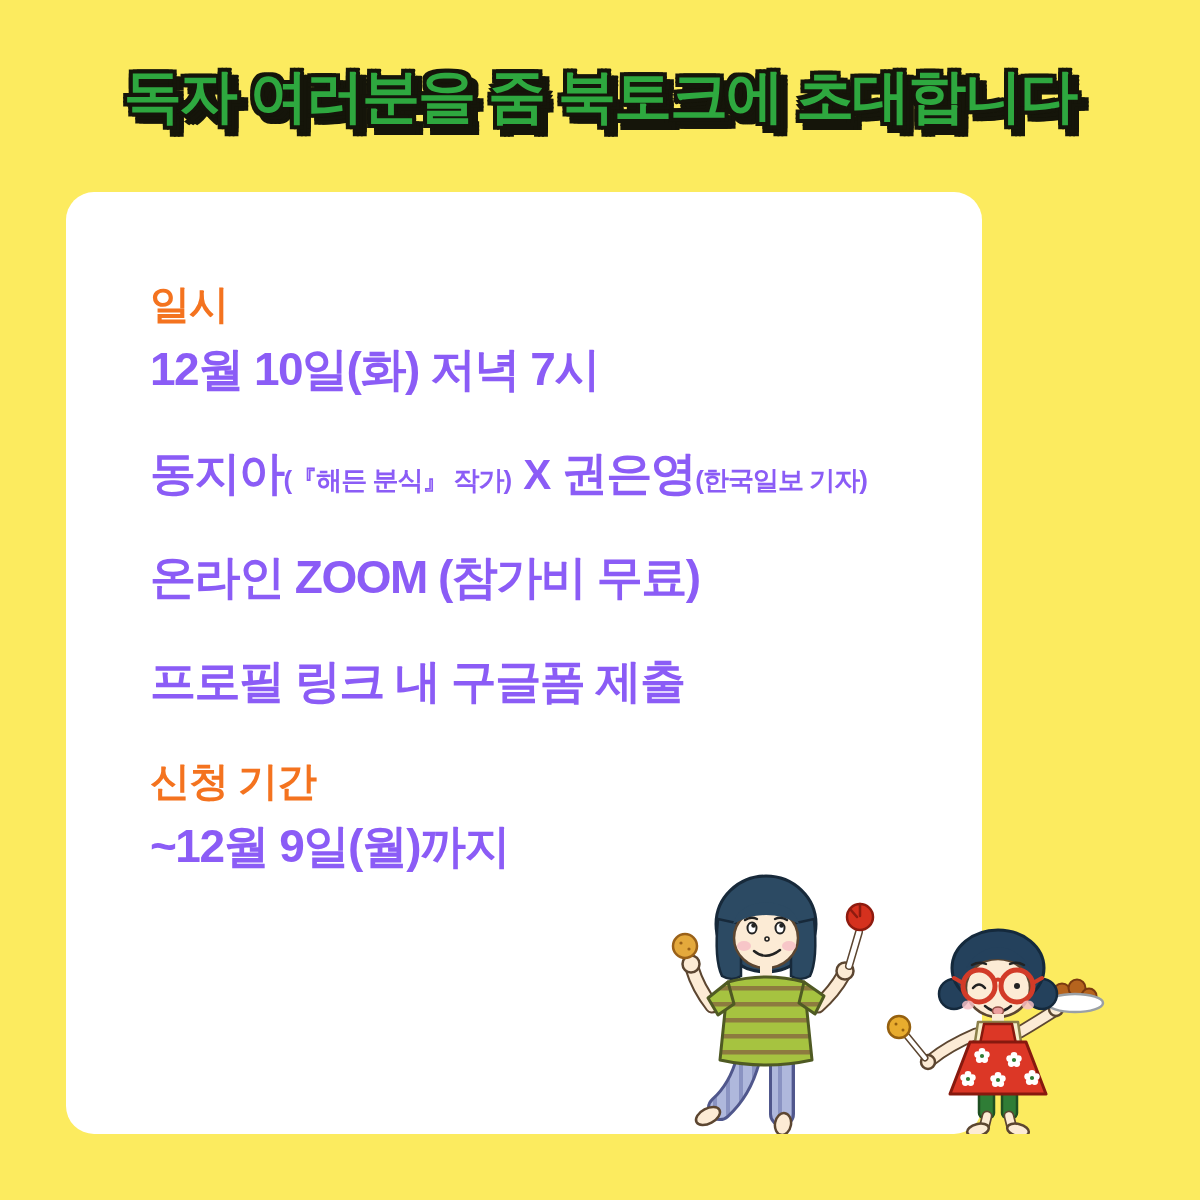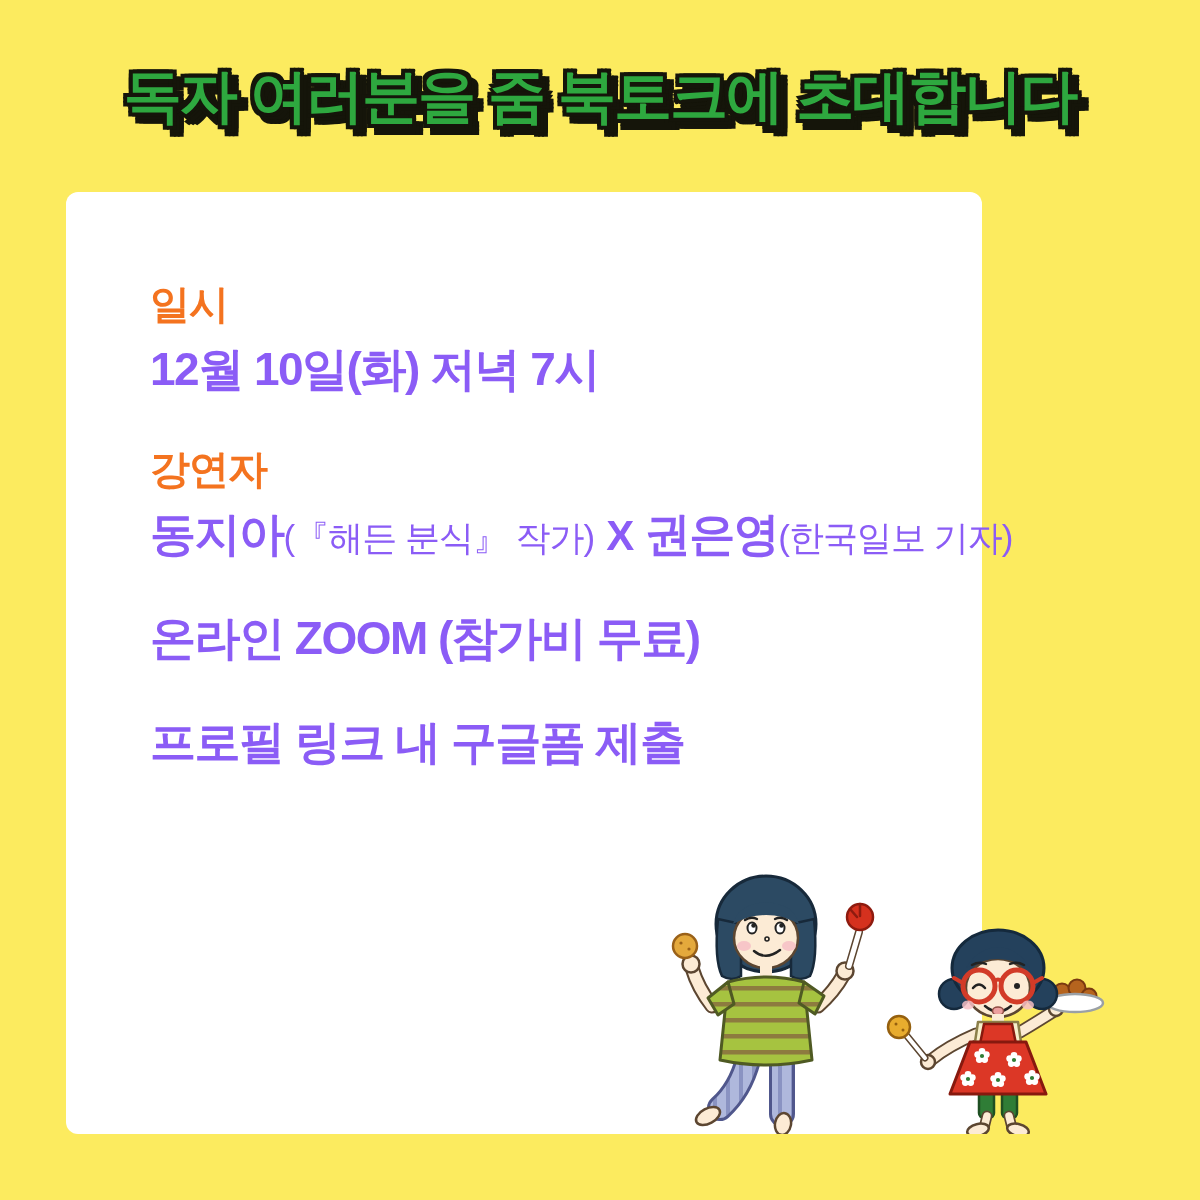--- a/index.html
+++ b/index.html
@@ -31,34 +31,34 @@
     text-shadow:
       -4px -4px 0 #15150A, 0 -4px 0 #15150A, 4px -4px 0 #15150A,
       -4px  0   0 #15150A, 4px  0   0 #15150A,
       -4px  4px 0 #15150A, 0  4px 0 #15150A, 4px 4px 0 #15150A;
   }
 
   
   .card {
     position:absolute; left:66px; top:192px;
     width:916px; height:942px;
-    background:#FFFFFF; border-radius:12px;
+    background:#FFFFFF; border-radius:28px;
   }
   .card-content { position:absolute; left:84px; top:90px; width:900px; }
 
   .info-section h2 {
     font-size:40px; font-weight:800; letter-spacing:-1px;
     color:#F4731F; margin:0 0 17px 0; line-height:1.1;
   }
   .info-section p {
     font-size:46px; font-weight:600; letter-spacing:-1.5px;
     color:#8b5cf6; margin:0 0 51px 0; line-height:1.15;
     white-space:nowrap;
   }
-  .speaker-line .note { font-size:35px; font-weight:400; letter-spacing:-1px; }
+  .speaker-line .note { font-size:26px; font-weight:700; letter-spacing:-1px; }
   .speaker-line .sep  { font-size:42px; margin:0 12px; }
 
   
   .illustration {
     position:absolute; left:648px; top:864px;
     width:462px; height:270px;
   }
 </style>
 </head>
 <body>
@@ -68,32 +68,35 @@
 
 <div class="card">
   <div class="card-content">
 
     <section class="info-section">
       <h2>일시</h2>
       <p>12월 10일(화) 저녁 7시</p>
     </section>
 
     <section class="info-section">
-      <h2>강연자</h2>
       <p class="speaker-line"><span class="big">동지아</span><span class="note">(『해든 분식』 작가)</span><span class="sep">X</span><span class="big">권은영</span><span class="note">(한국일보 기자)</span></p>
     </section>
 
     <section class="info-section">
       <p>온라인 ZOOM (참가비 무료)</p>
     </section>
 
     <section class="info-section">
       <p>프로필 링크 내 구글폼 제출</p>
     </section>
 
+    <section class="info-section">
+      <h2>신청 기간</h2>
+      <p>~12월 9일(월)까지</p>
+    </section>
 
   </div>
 </div>
 
 <svg class="illustration" viewBox="0 0 462 270" aria-hidden="true">
   <defs>
     <pattern id="tee" width="12" height="16" patternUnits="userSpaceOnUse">
       <rect width="12" height="16" fill="#A6C340"></rect>
       <rect y="10" width="12" height="4.5" fill="#8D7B3F"></rect>
     </pattern>

